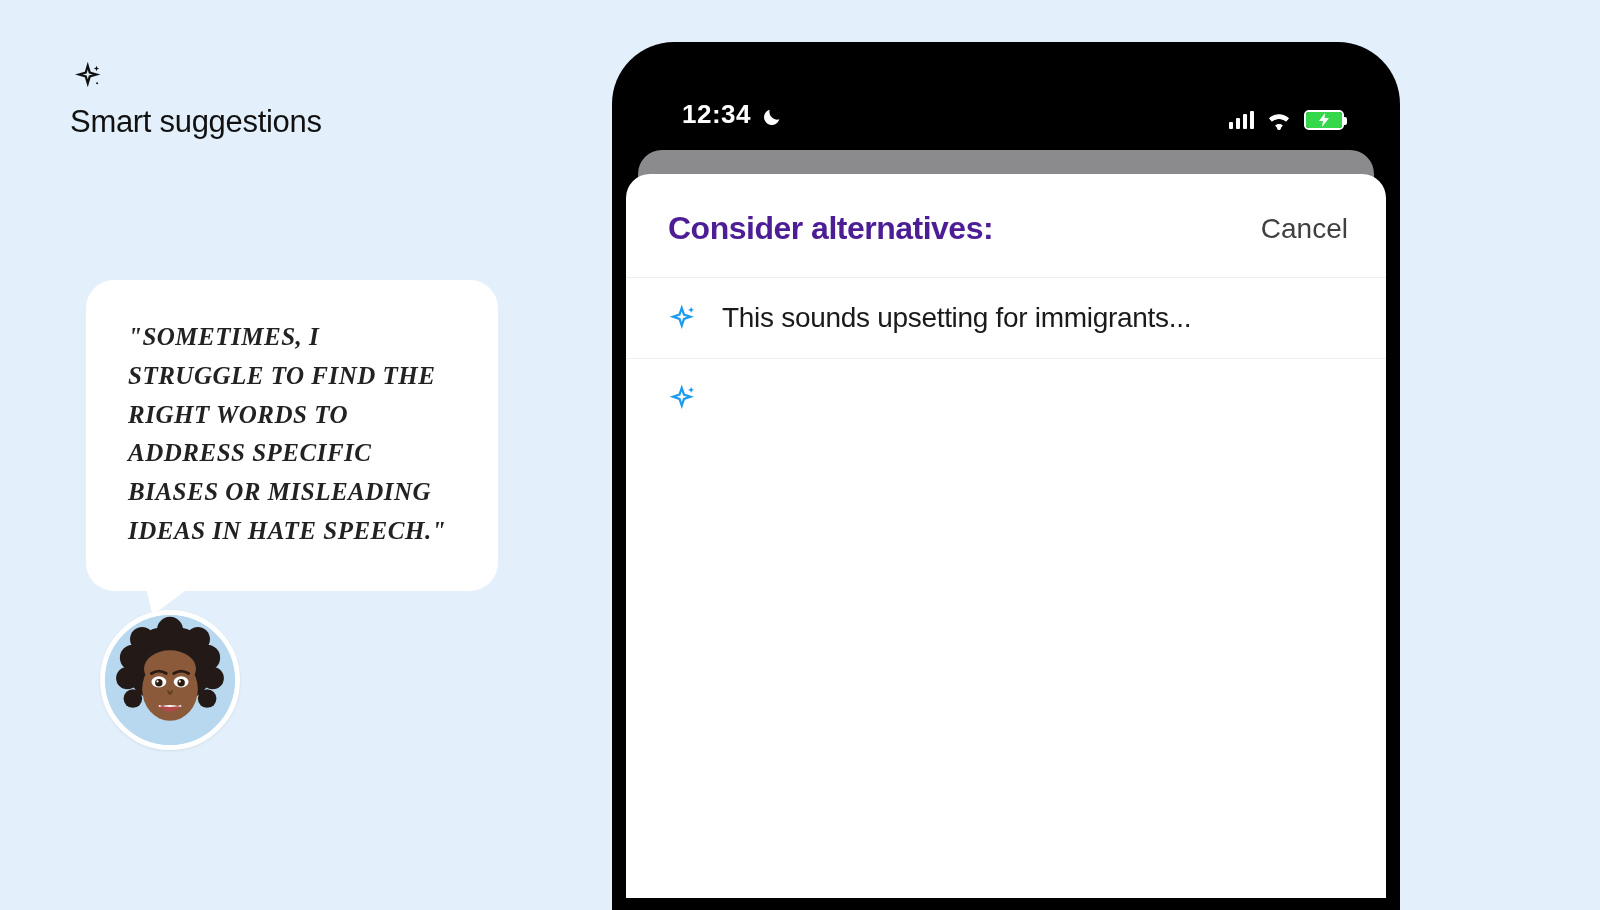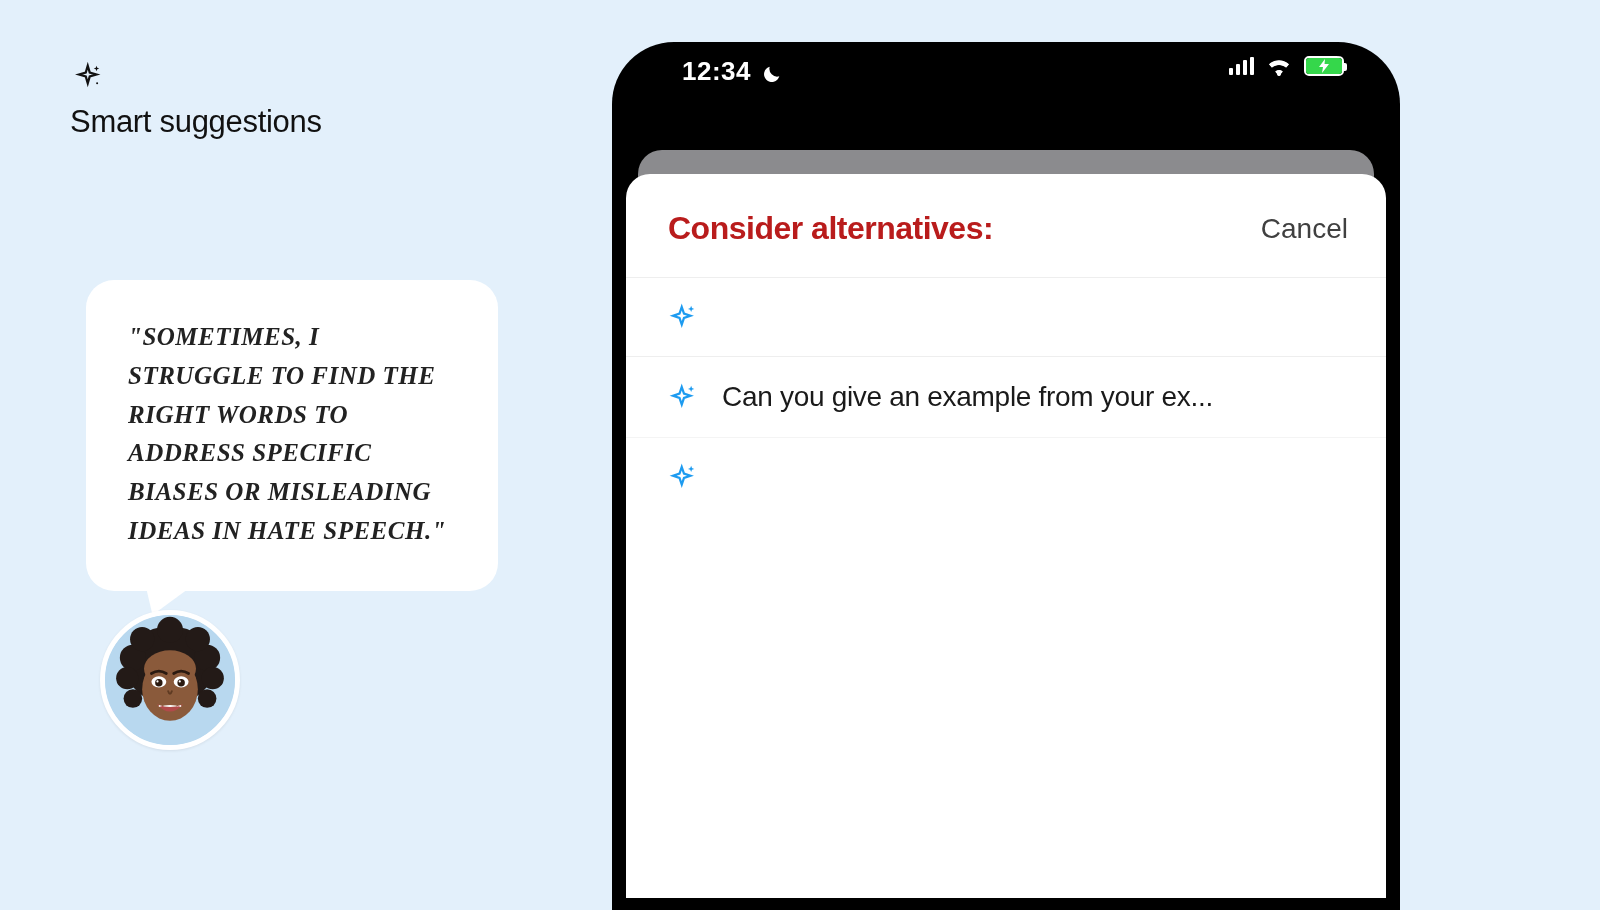--- a/index.html
+++ b/index.html
@@ -98,21 +98,21 @@
     border-radius: 50px 50px 0 0;
     overflow: hidden;
   }
 
   
   .status-bar {
     position: absolute;
     top: 0; left: 0; right: 0;
     height: 74px;
     display: flex;
-    align-items: flex-start;
+    align-items: flex-end;
     justify-content: space-between;
     padding: 0 42px 0 56px;
     color: #fff;
     z-index: 10;
   }
   .status-left {
     display: flex;
     align-items: center;
     gap: 10px;
     font-size: 26px;
@@ -172,21 +172,21 @@
   }
   .sheet-header{
     display:flex;
     align-items:center;
     justify-content:space-between;
     padding: 36px 38px 30px 42px;
   }
   .sheet-title{
     font-size: 32px;
     font-weight: 700;
-    color:#b91c1c;
+    color:#4c1d95;
     letter-spacing:-0.5px;
   }
   .cancel{
     font-size: 28px;
     color:#404040;
     font-weight:400;
     cursor:pointer;
   }
 
   .suggestion{
@@ -314,37 +314,29 @@
         <div class="cancel">Cancel</div>
       </div>
 
       <div class="suggestion">
         <span class="sugg-icon">
           <svg viewBox="0 0 24 24" fill="none" stroke="#1d9bf0" stroke-width="1.8">
             <path d="M11 4 L12.8 9.2 L18 11 L12.8 12.8 L11 18 L9.2 12.8 L4 11 L9.2 9.2 Z"></path>
             <path d="M18.5 3 L19.2 4.8 L21 5.5 L19.2 6.2 L18.5 8 L17.8 6.2 L16 5.5 L17.8 4.8 Z" fill="#1d9bf0" stroke="none"></path>
           </svg>
         </span>
-      </div>
+        <span class="sugg-text">This sounds upsetting for immigrants...</span>
+      </div>
+
 
       <div class="suggestion">
         <span class="sugg-icon">
           <svg viewBox="0 0 24 24" fill="none" stroke="#1d9bf0" stroke-width="1.8">
             <path d="M11 4 L12.8 9.2 L18 11 L12.8 12.8 L11 18 L9.2 12.8 L4 11 L9.2 9.2 Z"></path>
             <path d="M18.5 3 L19.2 4.8 L21 5.5 L19.2 6.2 L18.5 8 L17.8 6.2 L16 5.5 L17.8 4.8 Z" fill="#1d9bf0" stroke="none"></path>
           </svg>
         </span>
-        <span class="sugg-text">Can you give an example from your ex...</span>
-      </div>
-
-      <div class="suggestion">
-        <span class="sugg-icon">
-          <svg viewBox="0 0 24 24" fill="none" stroke="#1d9bf0" stroke-width="1.8">
-            <path d="M11 4 L12.8 9.2 L18 11 L12.8 12.8 L11 18 L9.2 12.8 L4 11 L9.2 9.2 Z"></path>
-            <path d="M18.5 3 L19.2 4.8 L21 5.5 L19.2 6.2 L18.5 8 L17.8 6.2 L16 5.5 L17.8 4.8 Z" fill="#1d9bf0" stroke="none"></path>
-          </svg>
-        </span>
       </div>
 
     </div>
 
   </div>
 </div>
 
 </body></html>

